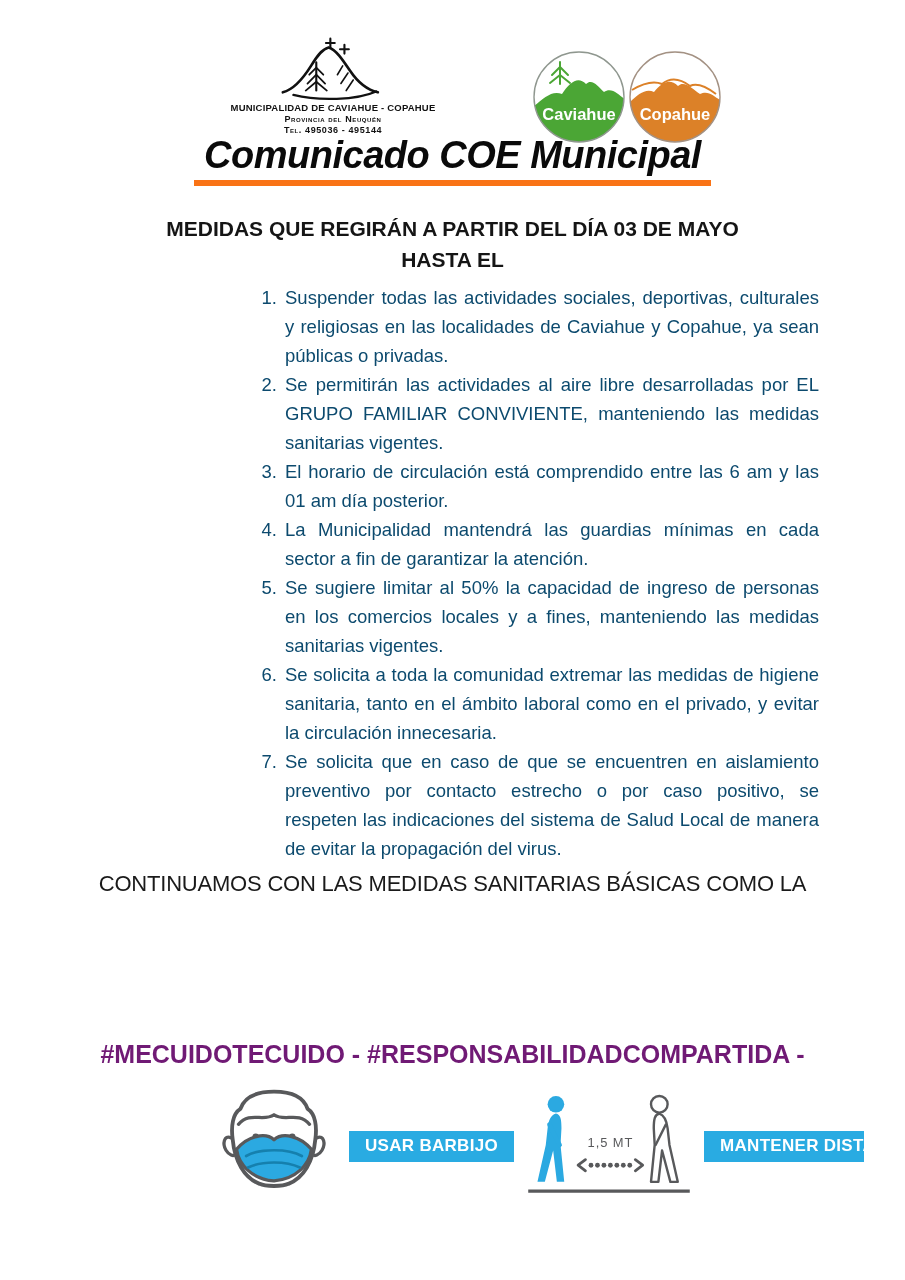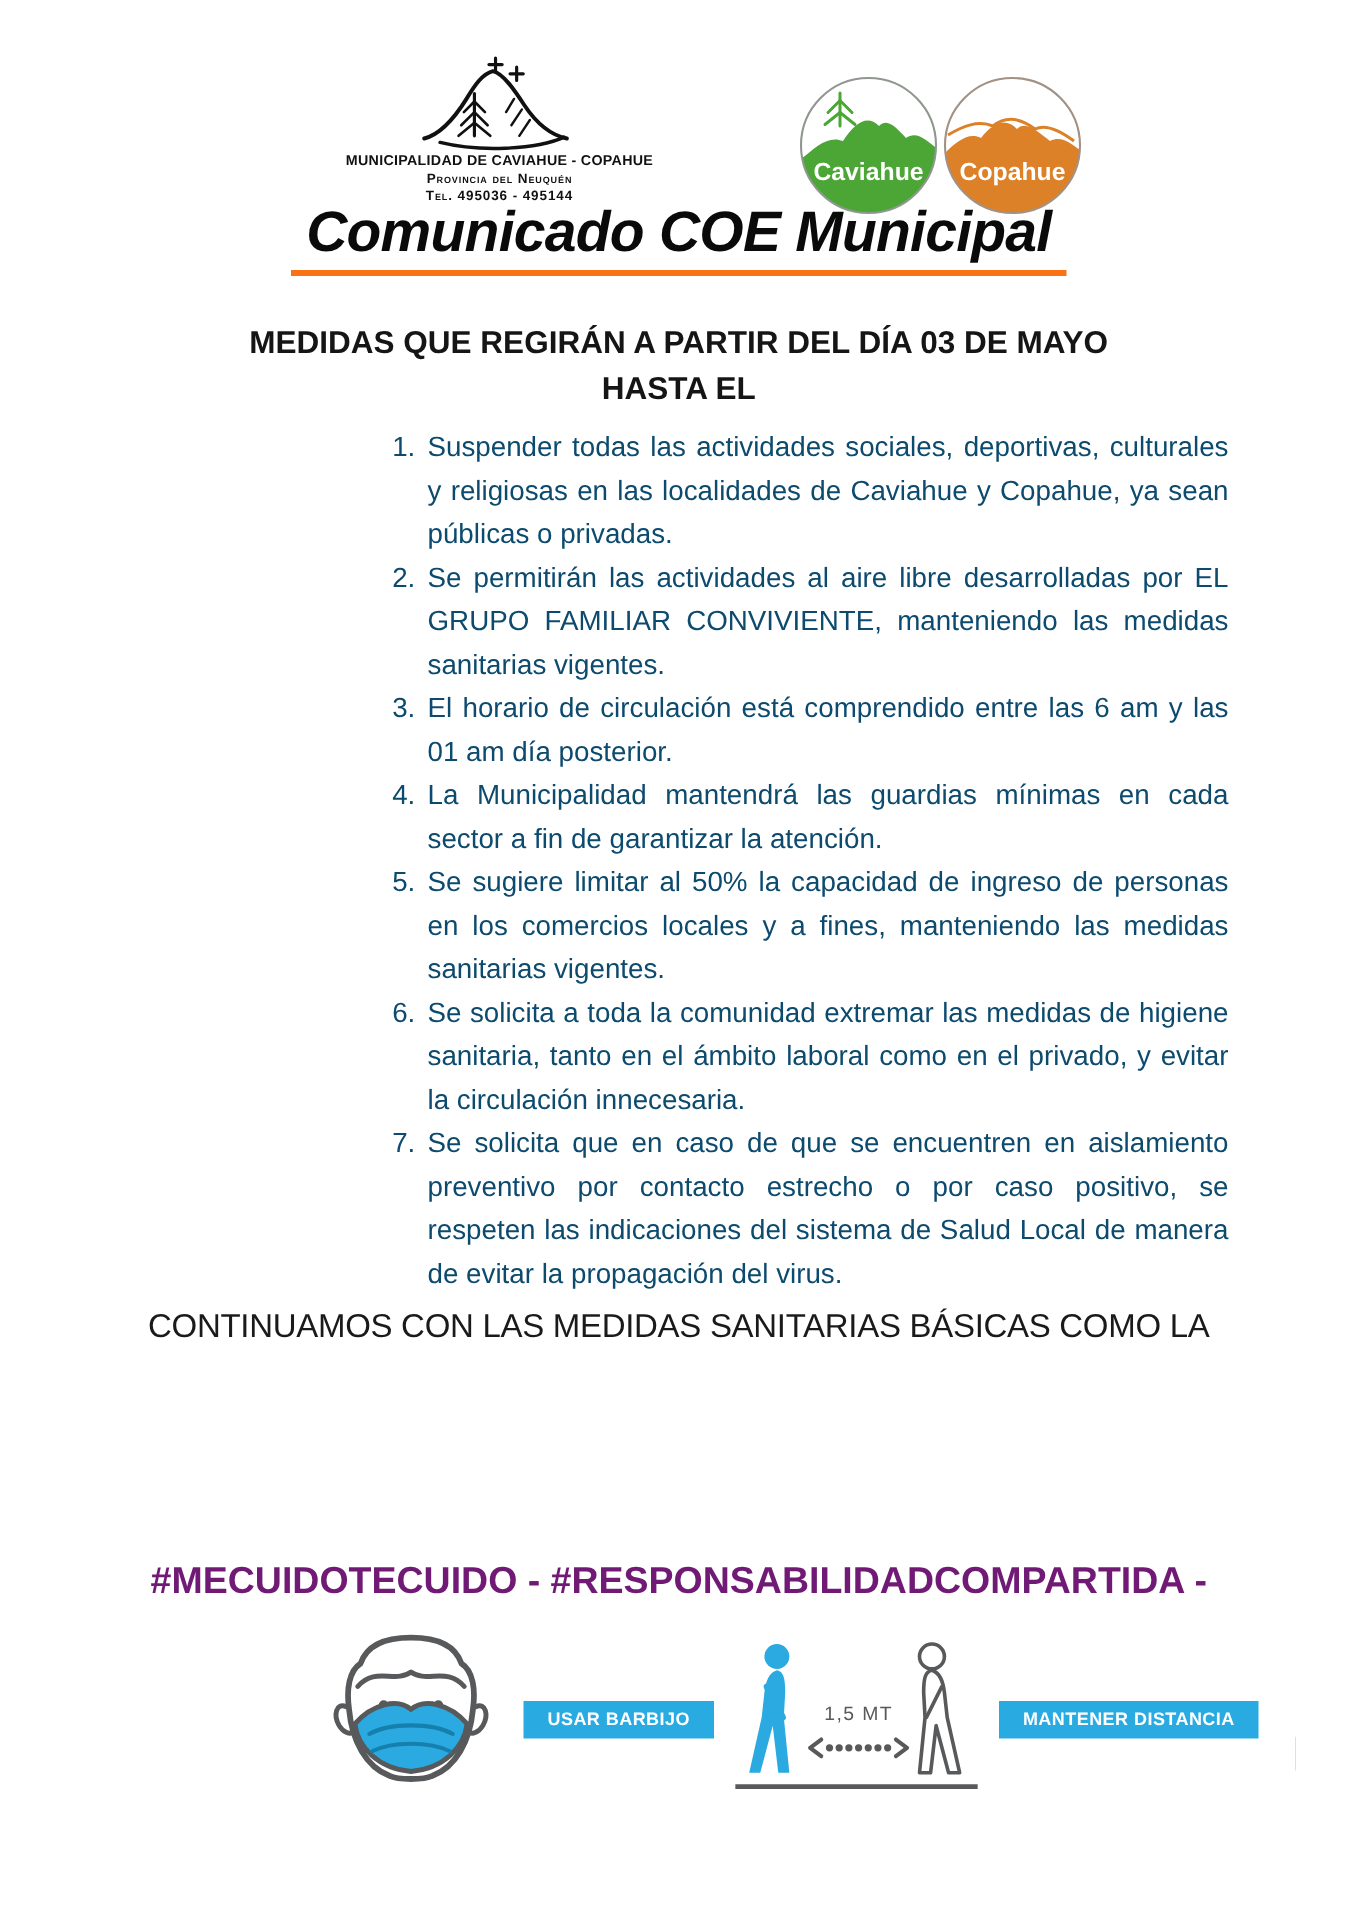--- a/index.html
+++ b/index.html
@@ -9,42 +9,42 @@
   }
   
   .muni-logo{position:absolute;left:182px;top:36px;width:220px;text-align:center;}
   .muni-logo svg{display:block;margin:0 auto;}
   .muni-name{font-size:9.5px;font-weight:700;letter-spacing:.2px;color:#111;}
   .muni-sub{font-size:9px;font-weight:700;font-variant:small-caps;letter-spacing:.6px;color:#111;margin-top:1px;}
   .towns-logo{position:absolute;left:491px;top:50px;width:190px;height:95px;}
   .doc-title{position:absolute;left:0;right:0;top:134px;text-align:center;}
   .doc-title span{
     display:inline-block;font-size:38px;font-weight:700;font-style:italic;
-    letter-spacing:-.5px;color:#0a0a0a;border-bottom:4px solid #f97316;padding:0 10px 3px 10px;
+    letter-spacing:-.5px;color:#0a0a0a;border-bottom:6px solid #f97316;padding:0 10px 3px 10px;
   }
   
   .heading{position:absolute;left:100px;right:100px;top:213px;text-align:center;
     font-size:21px;font-weight:700;line-height:31px;color:#151515;}
   .measures{position:absolute;left:204px;top:283px;width:574px;}
   .measures ol{margin:0;padding:0 0 0 37px;font-size:18.5px;line-height:29px;}
   .measures li{text-align:justify;padding-left:3px;color:#0c4a6e;}
   .continues{position:absolute;left:0;right:0;top:871px;text-align:center;
     font-size:22px;font-weight:400;color:#1a1a1a;letter-spacing:-.2px;}
   .sanitary{position:absolute;left:250px;top:897px;width:480px;}
   .sanitary ul{margin:0;padding:0 0 0 42px;font-size:19.5px;font-weight:700;line-height:30px;}
   .sanitary li{color:#151515;letter-spacing:-.2px;}
   .hashtags{position:absolute;left:0;right:0;top:1040px;text-align:center;
     font-size:25px;font-weight:700;color:#701a75;}
   
   .pictos{position:absolute;left:158px;top:1082px;width:614px;display:flex;
     justify-content:space-between;align-items:flex-end;}
   .picto{display:flex;flex-direction:row;align-items:center;}
   .picto-art{height:122px;display:flex;align-items:flex-end;justify-content:center;}
   .picto-label{
-    background:#29ABE2;color:#ffffff;font-weight:700;font-size:12px;letter-spacing:.3px;
+    background:#29ABE2;color:#ffffff;font-weight:700;font-size:17px;letter-spacing:.3px;
     padding:5px 16px 6px 16px;margin-top:7px;white-space:nowrap;
   }
 </style>
 </head>
 <body>
 
 <div class="page">
 
   <div class="muni-logo">
     <svg width="140" height="66" viewBox="0 0 150 75">

